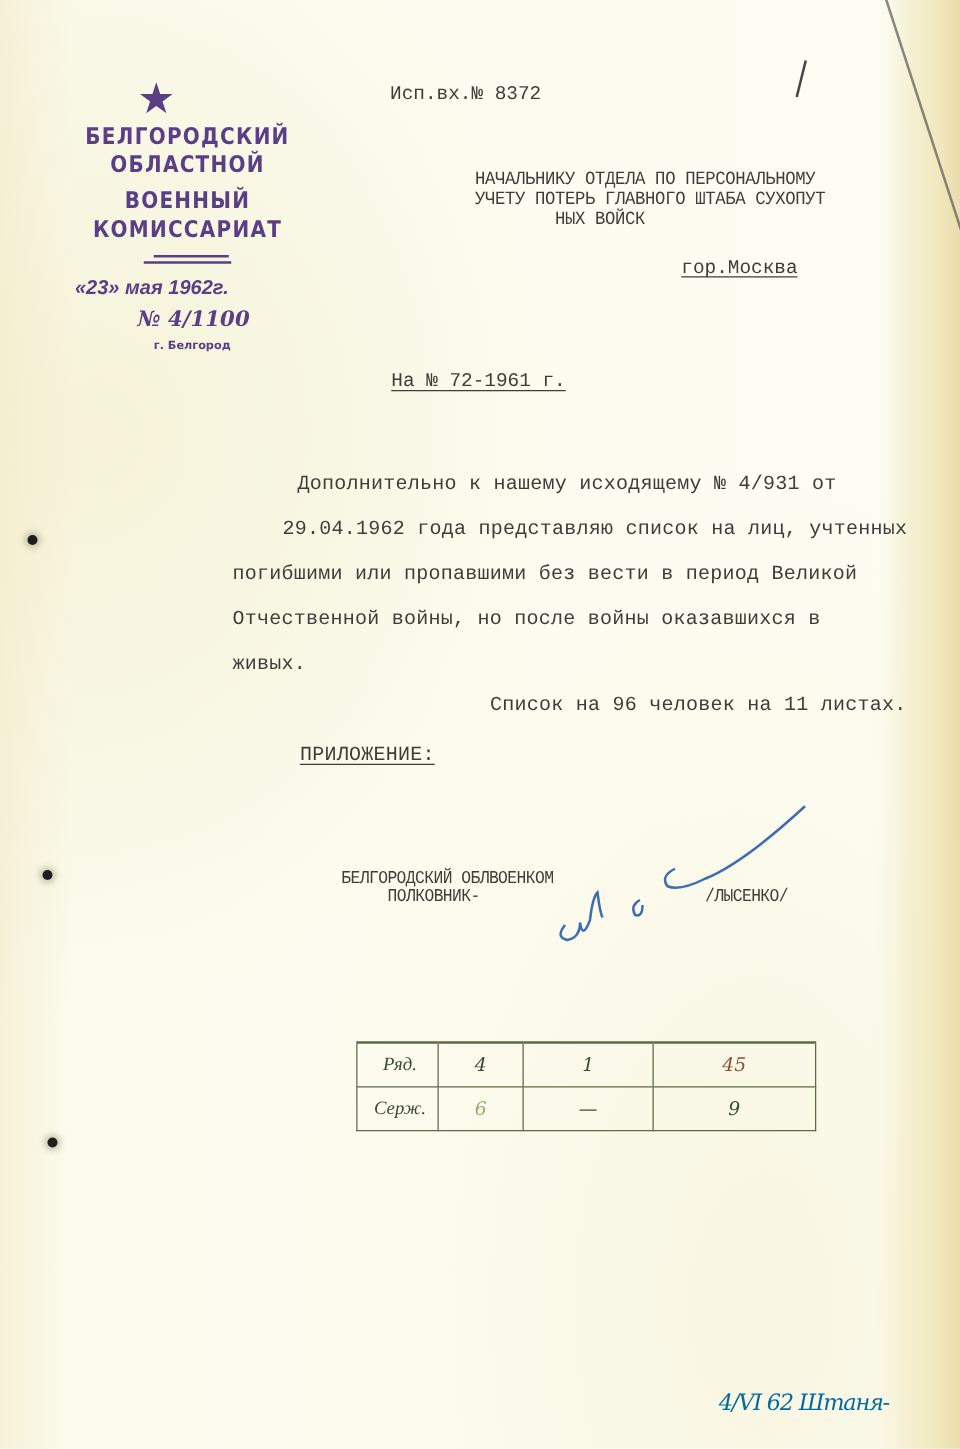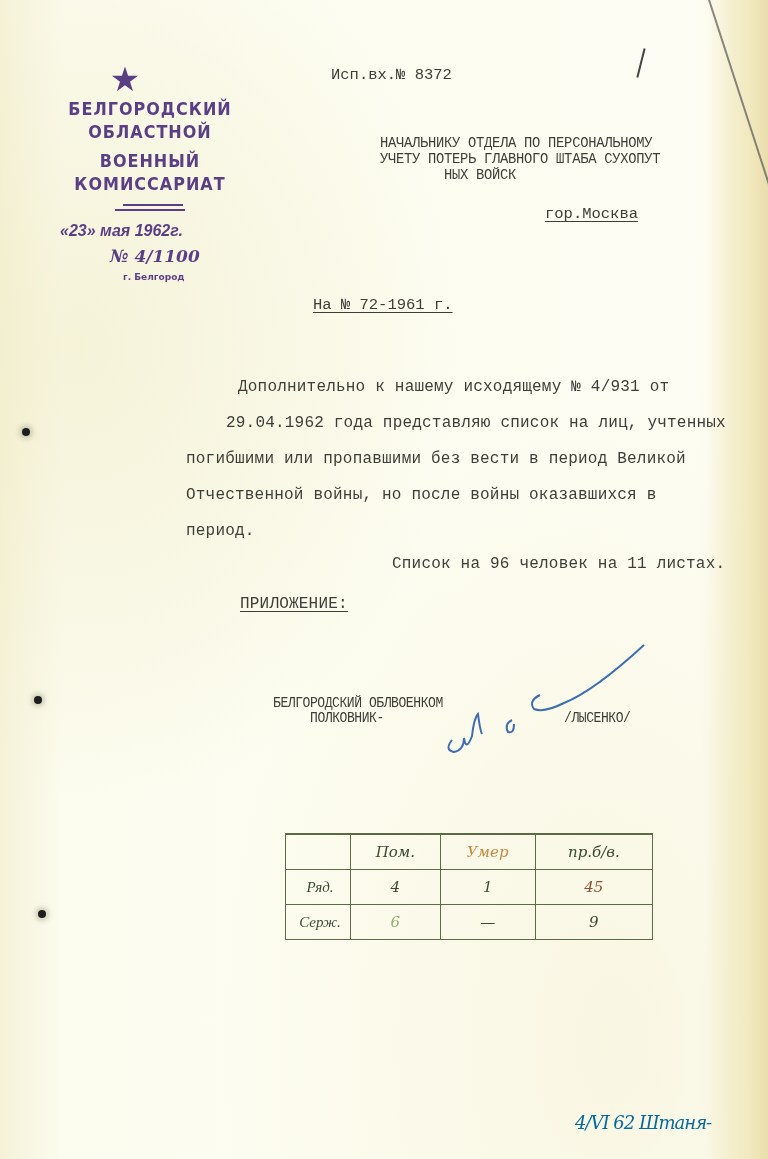--- a/index.html
+++ b/index.html
@@ -76,56 +76,50 @@
   <div class="line">БЕЛГОРОДСКИЙ</div>
   <div class="line">ОБЛАСТНОЙ ВОЕННЫЙ</div>
   <div class="line">КОМИССАРИАТ</div>
   <span class="dash"></span>
   <span class="dash2"></span>
   <div class="date">«23» мая 1962г.</div>
   <div class="num">№ 4/1100</div>
   <div class="city">г. Белгород</div>
 </div>
 
-<div class="t" style="left:312px; top:66px;margin-left:19px;">Исп.вх.№ 8372</div>
+<div class="t" style="left:312px; top:66px;">Исп.вх.№ 8372</div>
 
 <div class="t addr" style="left:380px; top:136px;">НАЧАЛЬНИКУ ОТДЕЛА ПО ПЕРСОНАЛЬНОМУ</div>
 <div class="t addr" style="left:380px; top:152px;">УЧЕТУ ПОТЕРЬ ГЛАВНОГО ШТАБА СУХОПУТ</div>
 <div class="t addr" style="left:444px; top:168px;">НЫХ ВОЙСК</div>
 <div class="t under" style="left:545px; top:205px;">гор.Москва</div>
 
 <div class="t under" style="left:313px; top:296px;">На № 72-1961 г.</div>
 
 <div class="t body-line" style="left:238px; top:378px;">Дополнительно к нашему исходящему № 4/931 от</div>
 <div class="t body-line" style="left:186px; top:414px;margin-left:40px;">29.04.1962 года представляю список на лиц, учтенных</div>
 <div class="t body-line" style="left:186px; top:450px;">погибшими или пропавшими без вести в период Великой</div>
 <div class="t body-line" style="left:186px; top:486px;">Отчественной войны, но после войны оказавшихся в</div>
-<div class="t body-line" style="left:186px; top:522px;">период.</div>
+<div class="t body-line" style="left:186px; top:522px;">живых.</div>
 
 <div class="t body-line under" style="left:240px; top:555px;margin-top:40px;">ПРИЛОЖЕНИЕ:</div>
 <div class="t body-line" style="left:392px; top:555px;">Список на 96 человек на 11 листах.</div>
 
 <div class="t sig" style="left:273px; top:696px;">БЕЛГОРОДСКИЙ ОБЛВОЕНКОМ</div>
 <div class="t sig" style="left:310px; top:711px;">ПОЛКОВНИК-</div>
 <div class="t sig" style="left:564px; top:711px;">/ЛЫСЕНКО/</div>
 
 <svg style="position:absolute; left:440px; top:640px;" width="210" height="120">
   <path d="M100 55 q-12 6 -6 14 q10 4 30 -6 q30 -12 80 -58" stroke="#3e6db2" stroke-width="2" fill="none"></path>
   <path d="M12 100 q-8 10 2 12 q10 -2 10 -14 q2 14 8 -2 q2 -18 6 -22 q2 16 4 20" stroke="#3e6db2" stroke-width="2" fill="none"></path>
   <path d="M72 80 q-8 4 -4 12 q6 2 6 -8" stroke="#3e6db2" stroke-width="2" fill="none"></path>
 </svg>
 
 <table class="hw">
   <tbody>
-      <tr>
-    <td class="rowhead"></td>
-    <td>Пом.</td>
-    <td class="orange">Умер</td>
-    <td>пр.б/в.</td>
-  </tr>
   <tr>
     <td class="rowhead">Ряд.</td>
     <td>4</td>
     <td>1</td>
     <td class="rd">45</td>
   </tr>
   <tr>
     <td class="rowhead">Серж.</td>
     <td class="green">6</td>
     <td>—</td>

